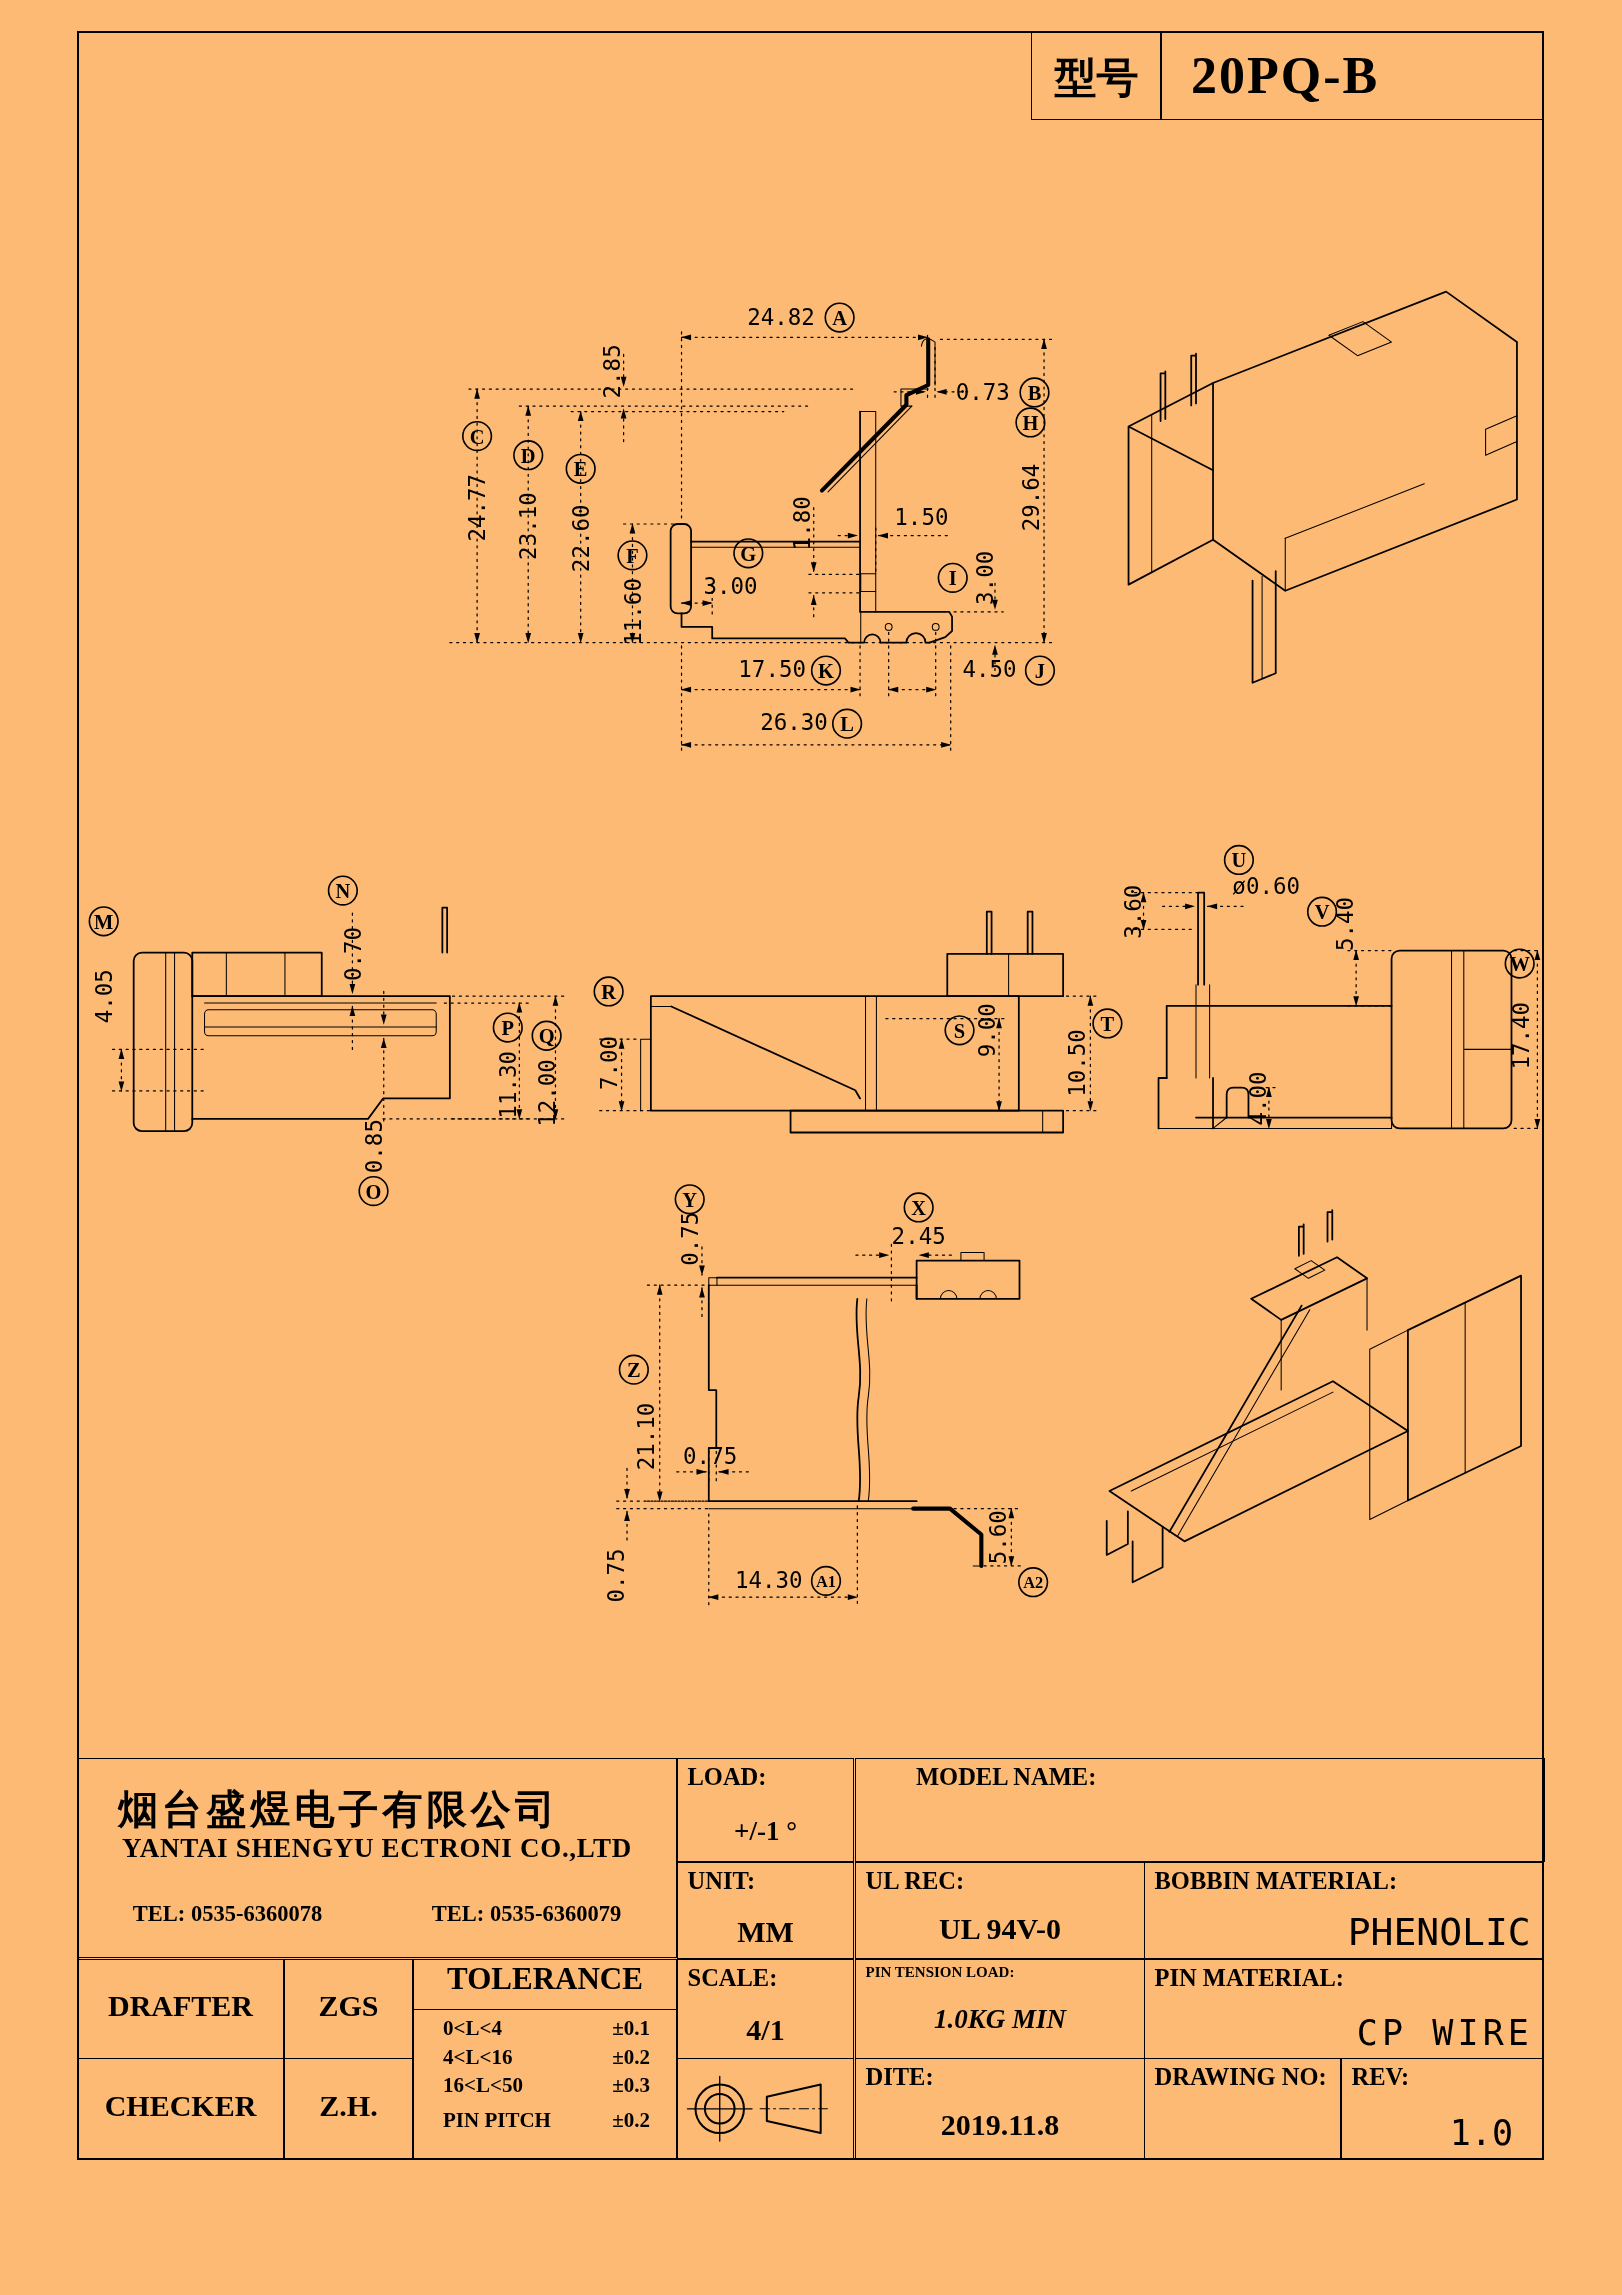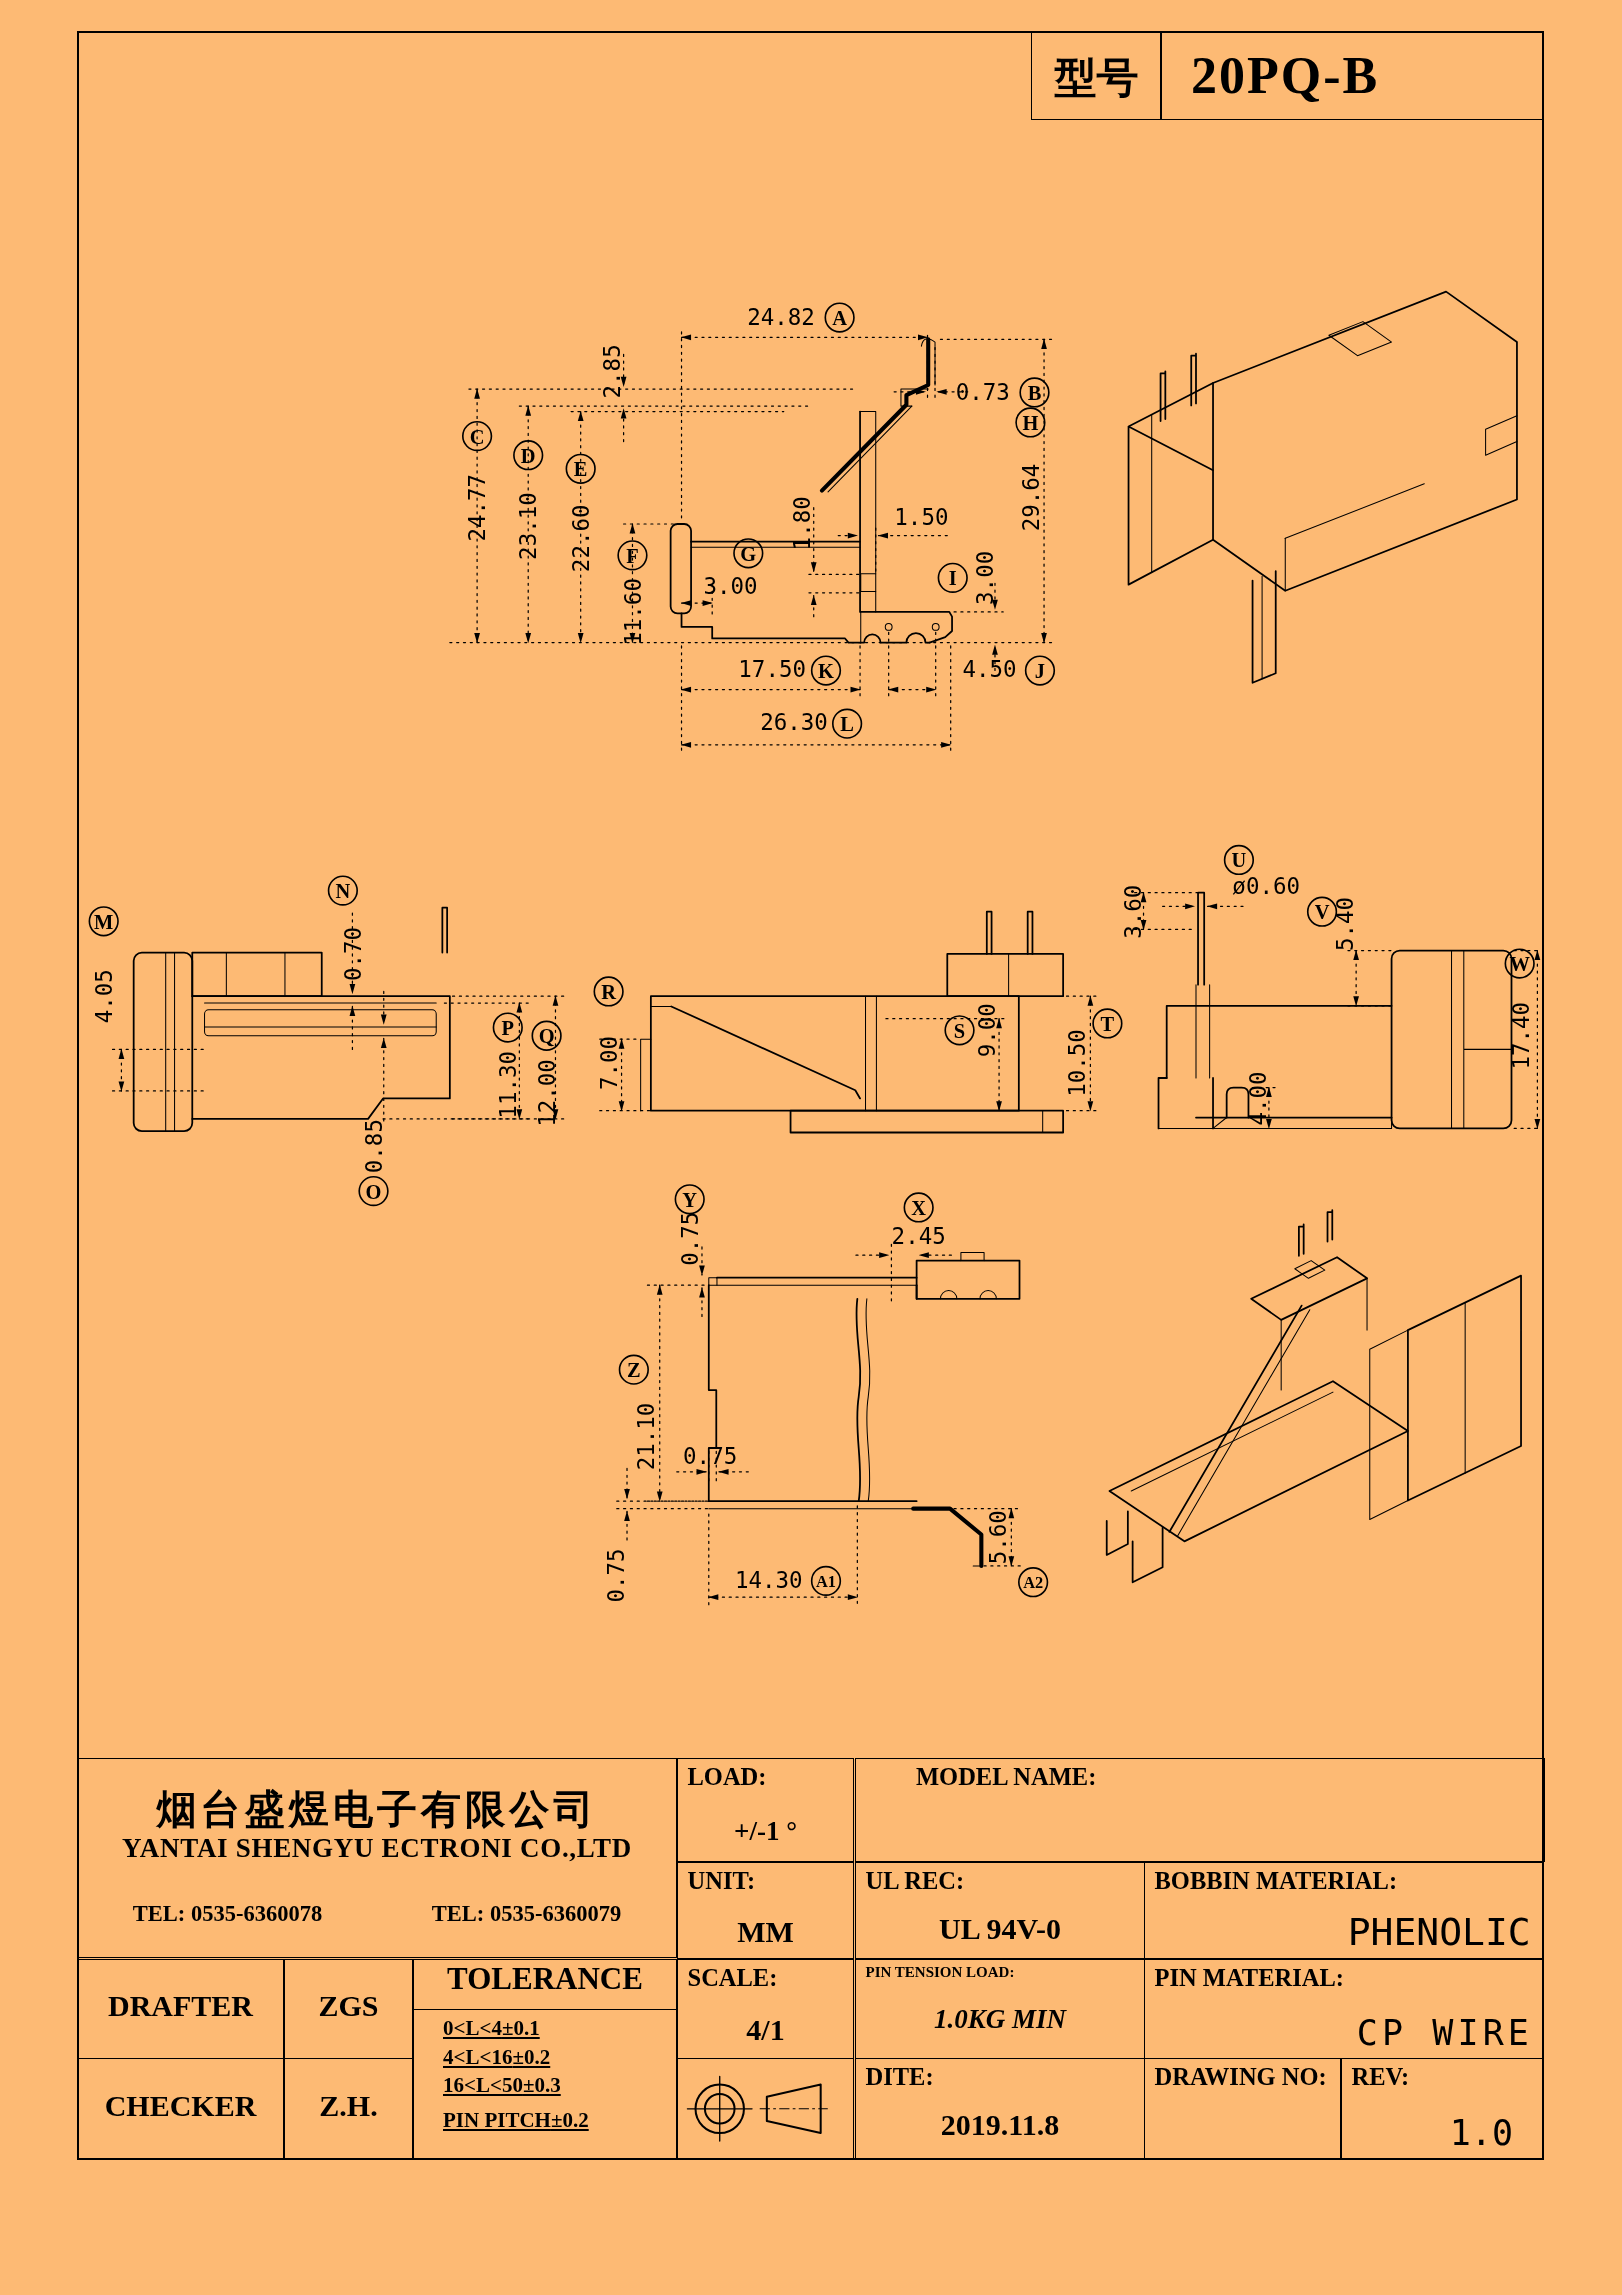--- a/index.html
+++ b/index.html
@@ -17,26 +17,26 @@
   .me{marker-end:url(#ar);}
   text.dim{font:33px "DejaVu Sans Mono",monospace;fill:#000;}
   text.bal{font:bold 30px "Liberation Serif",serif;fill:#000;}
   text.bal2{font:bold 24px "Liberation Serif",serif;fill:#000;}
   circle.c{fill:none;stroke:#000;stroke-width:2.4;}
 
   
   .cell{position:absolute;border:1.4px solid #000;box-sizing:border-box;background:transparent;}
   .lab{position:absolute;left:9.5px;top:4.1px;font:bold 24.5px "Liberation Serif",serif;white-space:nowrap;}
   .cen{position:absolute;left:0;right:0;text-align:center;font:bold 30px "Liberation Serif",serif;white-space:nowrap;}
-  .company-cn{position:absolute;left:0;right:0;top:23px;text-align:center;font:bold 40px "Liberation Sans","DejaVu Sans",sans-serif;letter-spacing:4.1px;}
+  .company-cn{position:absolute;left:0;right:0;top:23px;font:bold 40px "Liberation Sans","DejaVu Sans",sans-serif;letter-spacing:4.1px;padding-left:40px;}
   .company-en{position:absolute;left:0;right:0;top:74px;text-align:center;font:bold 27px "Liberation Serif",serif;letter-spacing:0.7px;}
   .tels{position:absolute;left:0;right:0;top:142px;display:flex;justify-content:space-around;font:bold 22.5px "Liberation Serif",serif;}
   .tolhead{position:absolute;left:0;right:0;top:1.4px;text-align:center;font:bold 31px "Liberation Serif",serif;border-bottom:1.4px solid #000;height:48px;}
   .tolrows{position:absolute;left:0;right:0;top:53px;}
-  .tolrow{display:flex;padding:3.4px 26px 0 29px;font:bold 21px "Liberation Serif",serif;text-decoration:underline;}
+  .tolrow{display:flex;justify-content:space-between;padding:3.4px 26px 0 29px;font:bold 21px "Liberation Serif",serif;}
   .bigval{position:absolute;font-family:"DejaVu Sans Mono",monospace;}
 </style>
 </head>
 <body>
 
 <div class="page">
   <div class="frame"></div>
 
   <div class="cell" style="left:1031px;top:31px;width:131px;height:89px;">
     <span class="cen" style="top:17.7px;font-size:42px;">型号</span>

